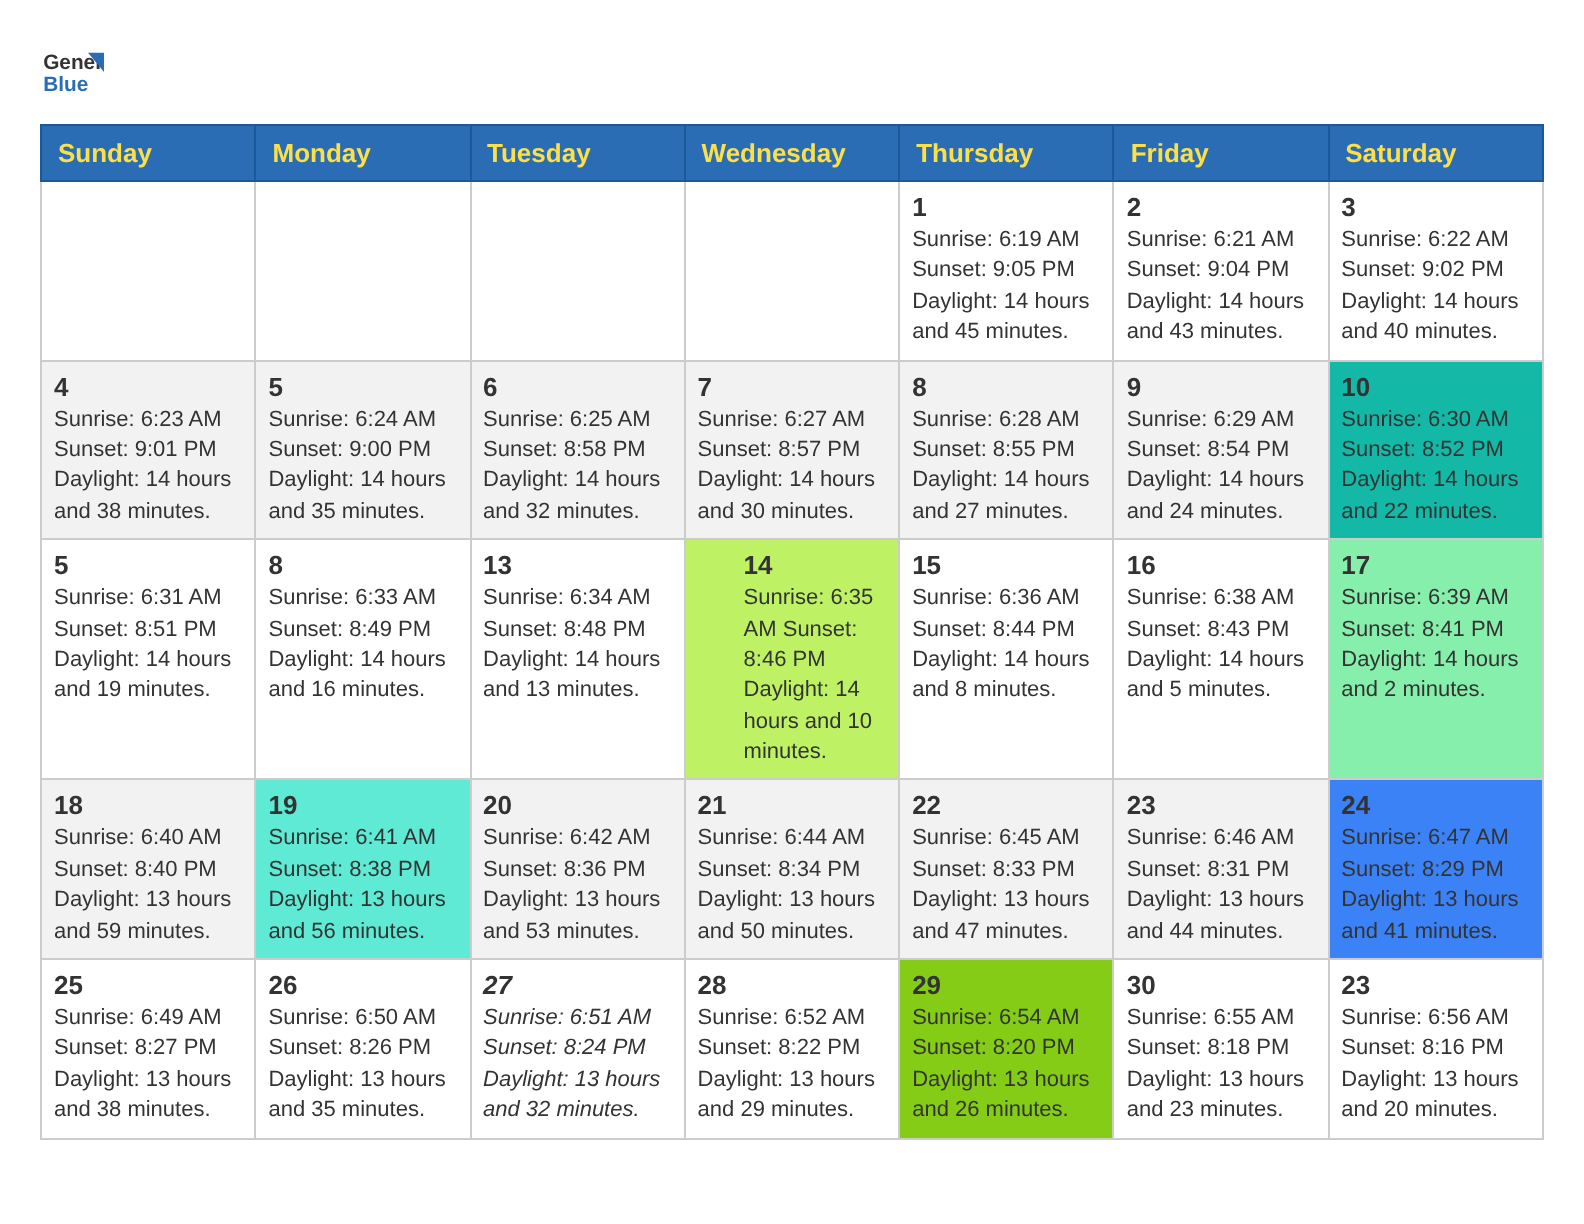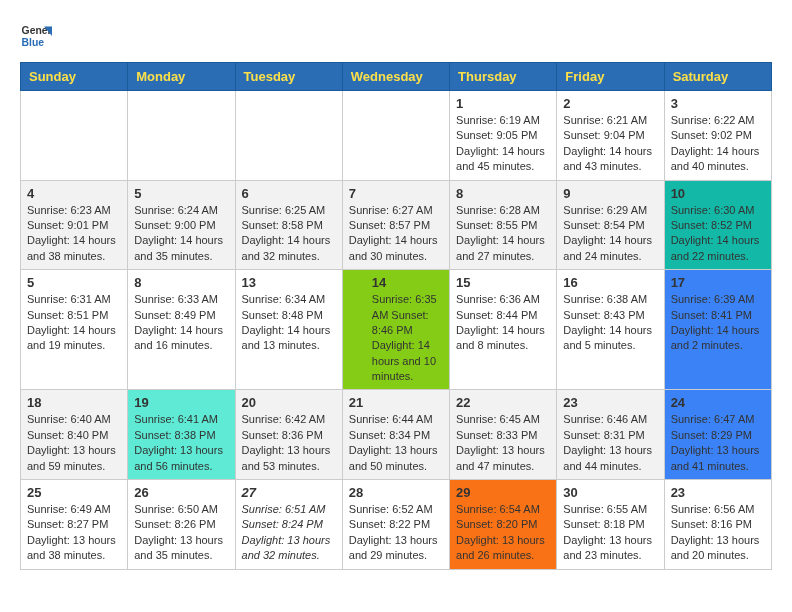--- a/index.html
+++ b/index.html
@@ -189,39 +189,39 @@
           <div class="cell-content">Sunrise: 6:33 AM
 Sunset: 8:49 PM
 Daylight: 14 hours and 16 minutes.</div>
         </td>
         <td style="background-color: rgb(255, 255, 255);">
           <span class="day-num">13</span>
           <div class="cell-content">Sunrise: 6:34 AM
 Sunset: 8:48 PM
 Daylight: 14 hours and 13 minutes.</div>
         </td>
-        <td style="background-color: #84cc16; padding-left: 29px;">
+        <td style="background-color: #bef264; padding-left: 29px;">
           <span class="day-num">14</span>
           <div class="cell-content">Sunrise: 6:35 AM
 Sunset: 8:46 PM
 Daylight: 14 hours and 10 minutes.</div>
         </td>
         <td style="background-color: rgb(255, 255, 255);">
           <span class="day-num">15</span>
           <div class="cell-content">Sunrise: 6:36 AM
 Sunset: 8:44 PM
 Daylight: 14 hours and 8 minutes.</div>
         </td>
         <td style="background-color: rgb(255, 255, 255);">
           <span class="day-num">16</span>
           <div class="cell-content">Sunrise: 6:38 AM
 Sunset: 8:43 PM
 Daylight: 14 hours and 5 minutes.</div>
         </td>
-        <td style="background-color: #3b82f6;">
+        <td style="background-color: #86efac;">
           <span class="day-num">17</span>
           <div class="cell-content">Sunrise: 6:39 AM
 Sunset: 8:41 PM
 Daylight: 14 hours and 2 minutes.</div>
         </td>
       </tr>
       <tr>
         <td style="background-color: rgb(242, 242, 242);">
           <span class="day-num">18</span>
           <div class="cell-content">Sunrise: 6:40 AM
@@ -283,21 +283,21 @@
           <div class="cell-content">Sunrise: 6:51 AM
 Sunset: 8:24 PM
 Daylight: 13 hours and 32 minutes.</div>
         </td>
         <td style="background-color: rgb(255, 255, 255);">
           <span class="day-num">28</span>
           <div class="cell-content">Sunrise: 6:52 AM
 Sunset: 8:22 PM
 Daylight: 13 hours and 29 minutes.</div>
         </td>
-        <td style="background-color: #f97316;">
+        <td style="background-color: #84cc16;">
           <span class="day-num">29</span>
           <div class="cell-content">Sunrise: 6:54 AM
 Sunset: 8:20 PM
 Daylight: 13 hours and 26 minutes.</div>
         </td>
         <td style="background-color: rgb(255, 255, 255); margin-top: 48px;">
           <span class="day-num">30</span>
           <div class="cell-content">Sunrise: 6:55 AM
 Sunset: 8:18 PM
 Daylight: 13 hours and 23 minutes.</div>

